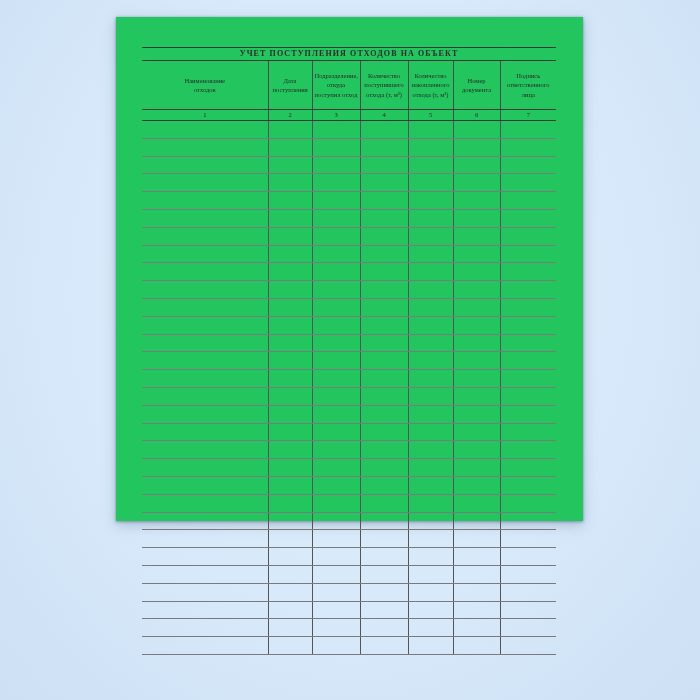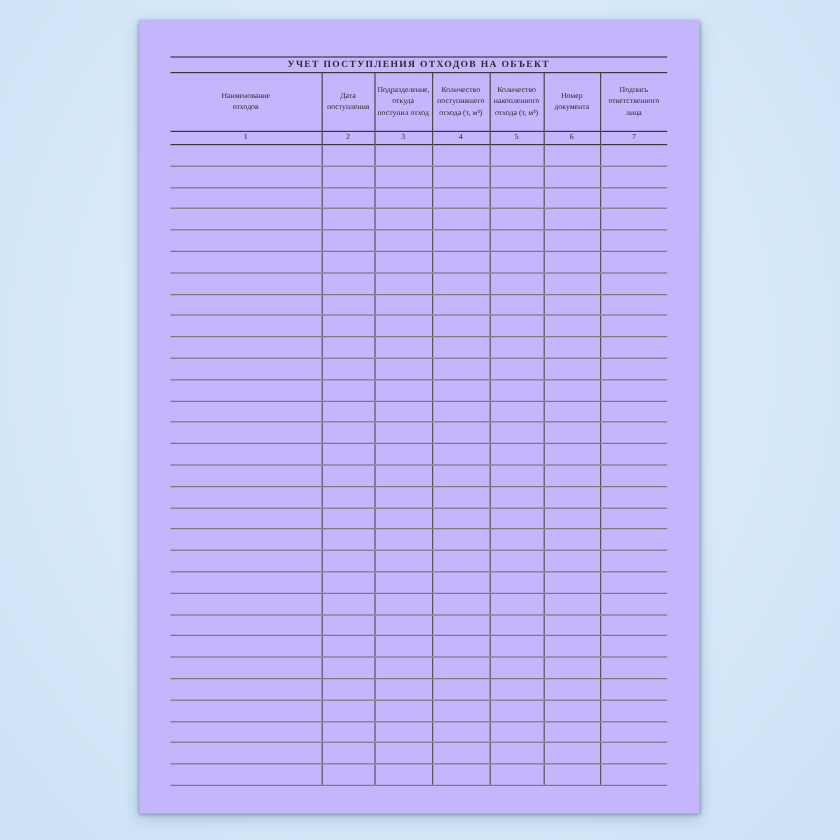--- a/index.html
+++ b/index.html
@@ -12,22 +12,22 @@
   }
   body {
     background: radial-gradient(ellipse at 50% 42%, #e0eefc 0%, #d7e9fa 55%, #cde0f4 100%);
     position: relative;
   }
   .page {
     position: absolute;
     left: 116px;
     top: 17px;
     width: 467px;
-    height: 661px;
-    background: #c4b5fd;
+    height: 504px;
+    background: #22c55e;
     box-shadow: 0 1px 3px rgba(90,110,135,0.55), 0 4px 12px rgba(110,130,155,0.40), 0 0 2px rgba(120,140,160,0.35);
     text-decoration: underline;
   }
   table.sheet {
     position: absolute;
     left: 26px;
     top: 30px;
     width: 414px;
     border-collapse: collapse;
     table-layout: fixed;

